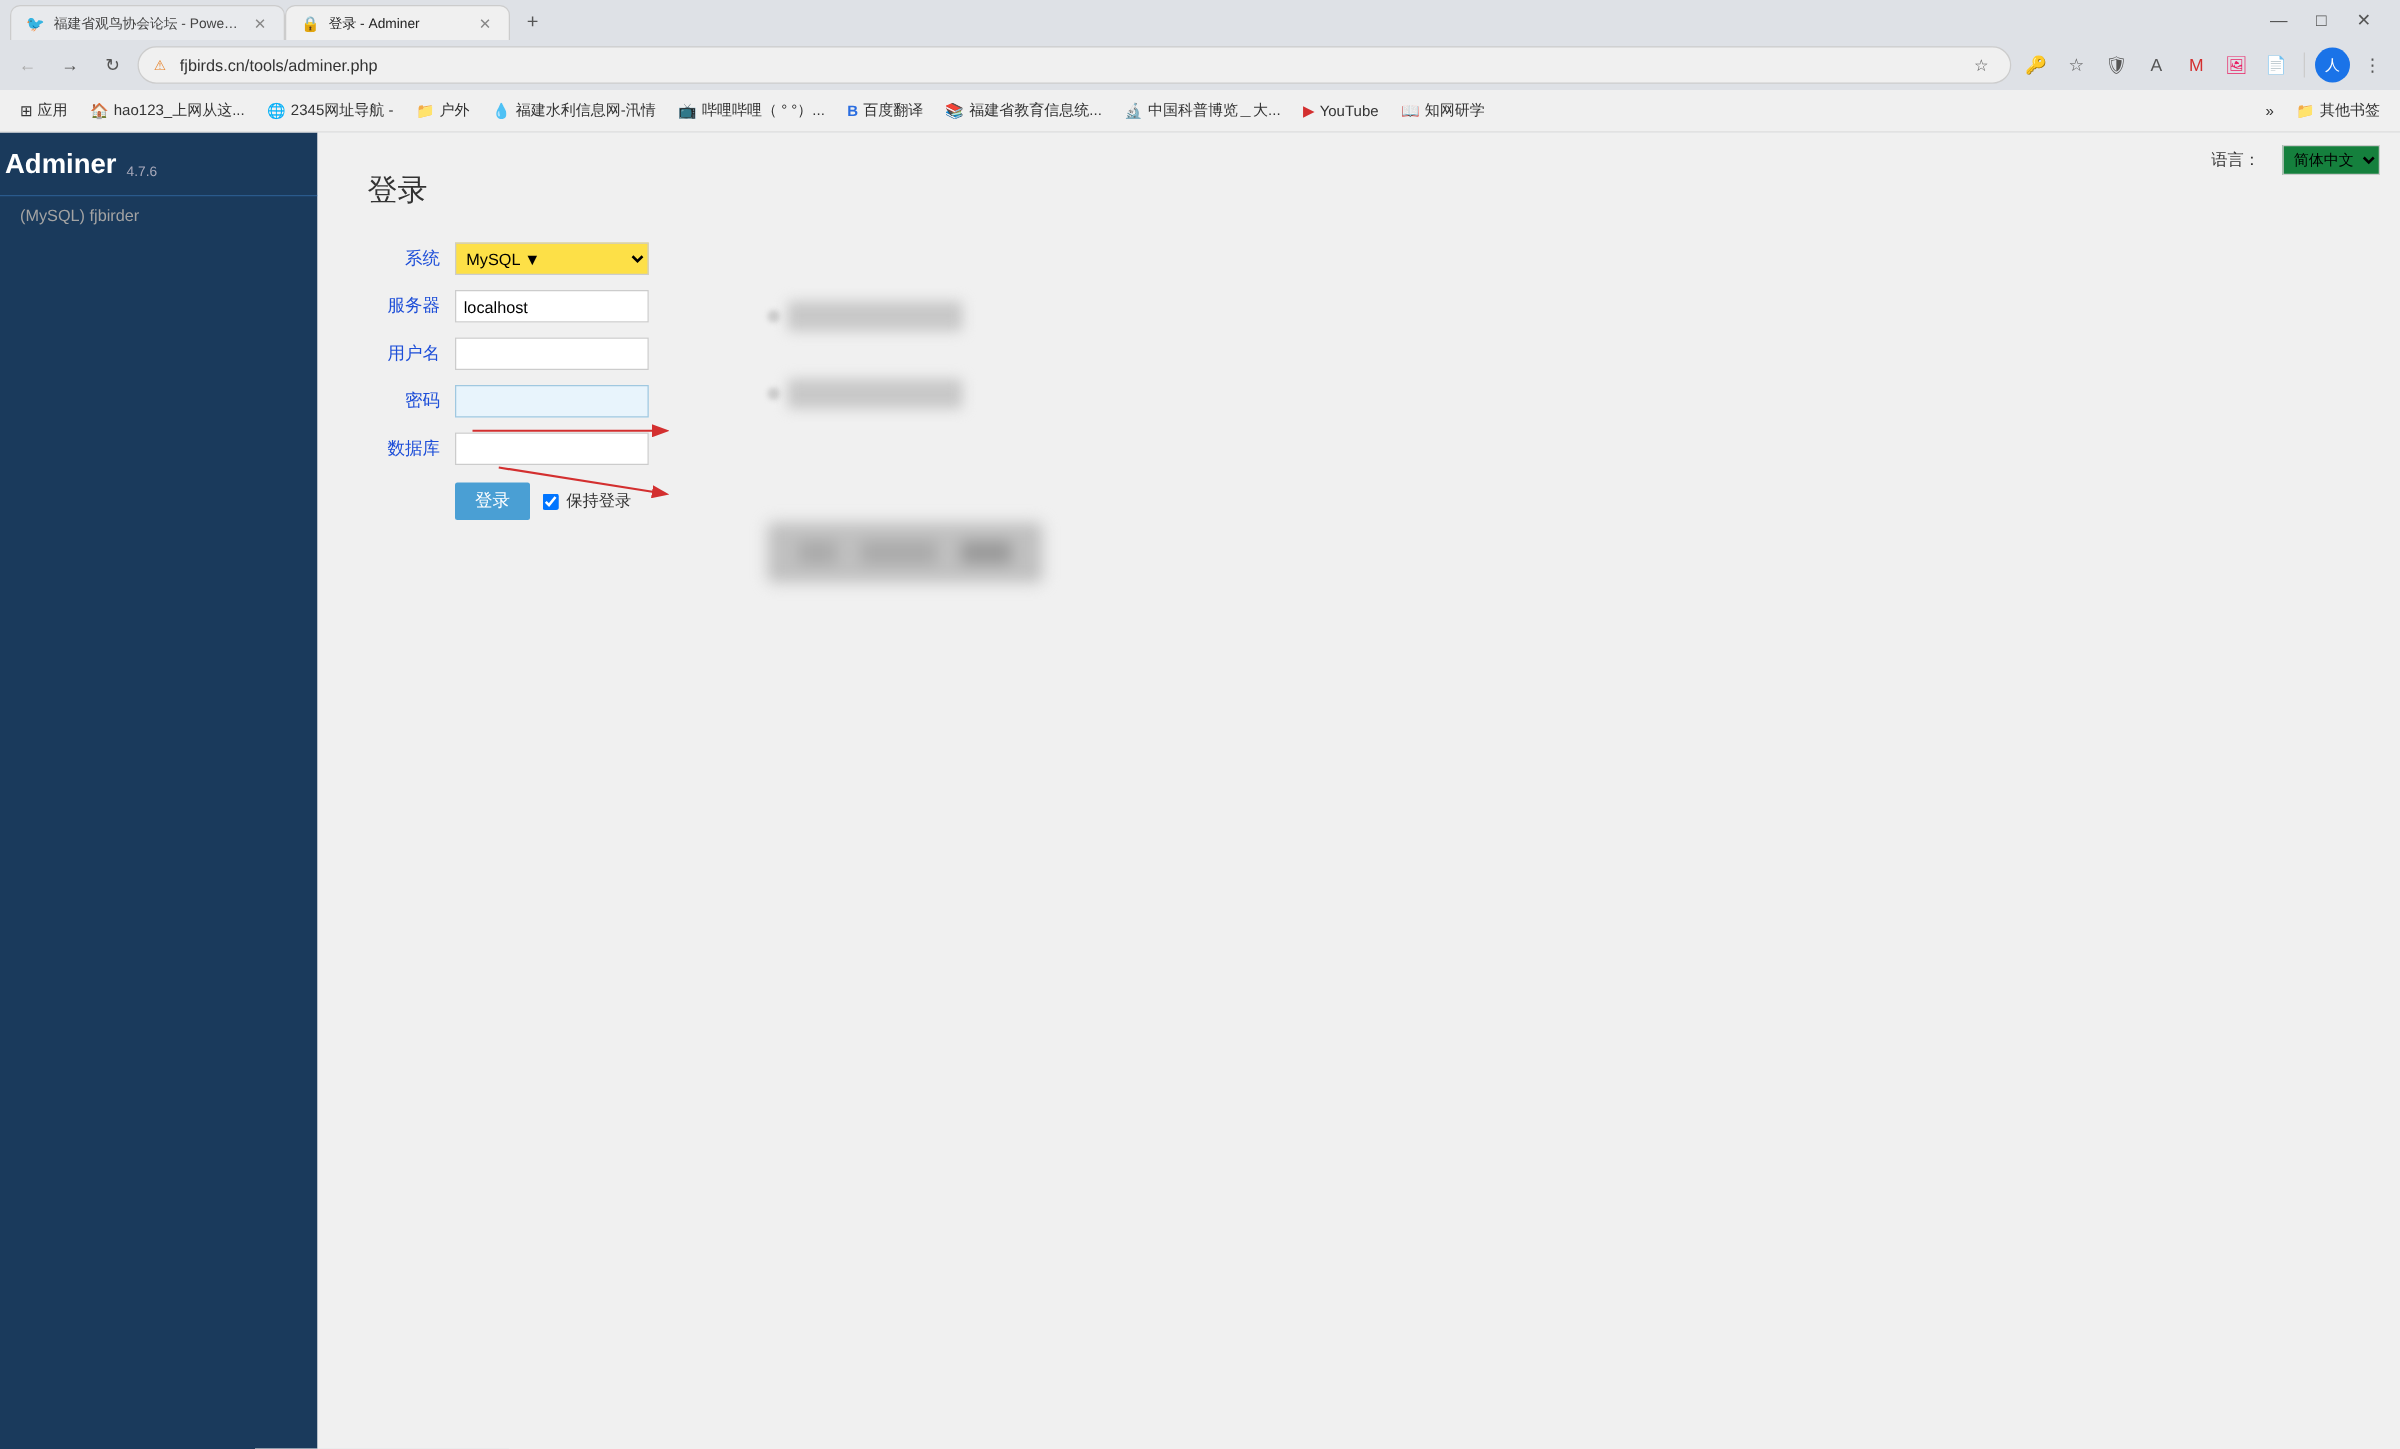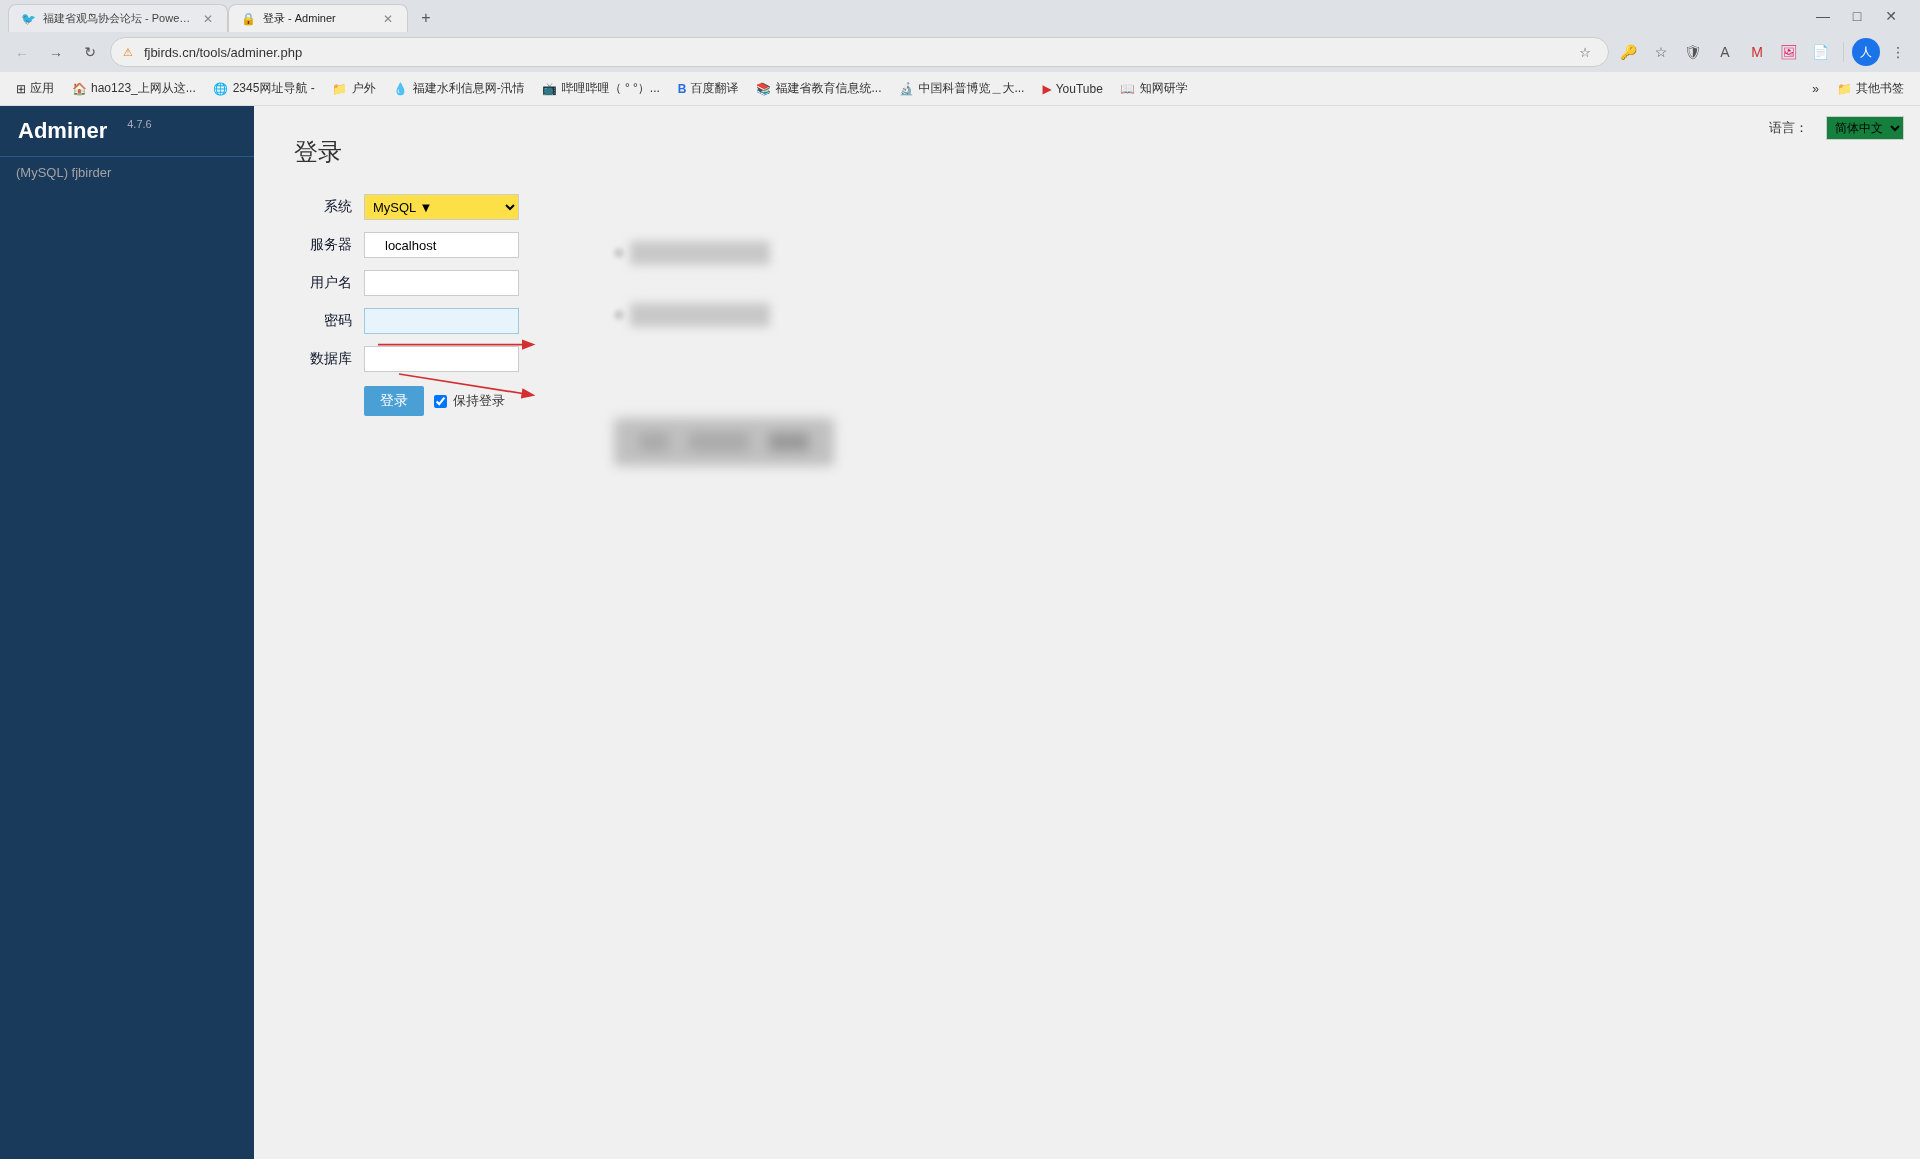--- a/index.html
+++ b/index.html
@@ -36,34 +36,34 @@
     
     .bookmarks-bar { height: 34px; background: #f0f0f0; border-bottom: 1px solid #ddd; display: flex; align-items: center; padding: 0 8px; gap: 2px; overflow: hidden; }
     .bookmark-item { height: 24px; display: flex; align-items: center; padding: 0 8px; border-radius: 12px; cursor: pointer; font-size: 12px; color: #333; gap: 4px; white-space: nowrap; }
     .bookmark-more { margin-left: auto; }
 
     
     .content-area { flex: 1; display: flex; overflow: hidden; }
 
     
     .adminer-sidebar { width: 254px; background: #1a3a5c; color: white; display: flex; flex-direction: column; flex-shrink: 0; }
-    .adminer-logo { padding: 12px 18px; font-size: 22px; font-weight: bold; color: white; display: flex; align-items: flex-start; gap: 20px; }
+    .adminer-logo { padding: 12px 4px; font-size: 22px; font-weight: bold; color: white; display: flex; align-items: flex-end; gap: 8px; }
     .adminer-version { font-size: 11px; color: #aab; font-weight: normal; }
     .adminer-db { padding: 8px 16px; font-size: 13px; color: #a3a3a3; border-top: 1px solid #2a5a8c; }
 
     
     .adminer-main { flex: 1; background: #f0f0f0; padding: 30px 40px; overflow-y: auto; position: relative; }
     .page-title { font-size: 24px; font-weight: normal; color: #333; margin-bottom: 20px; }
 
     
     .login-form { background: transparent; }
     .form-table { border-collapse: collapse; }
     .form-table td { padding: 6px 10px 6px 0; vertical-align: middle; font-size: 14px; color: #333; }
-    .form-table td:first-child { width: 70px; text-align: right; padding-right: 12px; color: #0f172a; }
-    .form-input { width: 155px; height: 26px; border: 1px solid #ccc; background: white; padding: 2px 20px; font-size: 13px; outline: none; }
+    .form-table td:first-child { width: 70px; text-align: right; padding-right: 12px; color: #1d4ed8; }
+    .form-input { width: 155px; height: 26px; border: 1px solid #ccc; background: white; padding: 2px 6px; font-size: 13px; outline: none; }
     .form-select { width: 155px; height: 26px; border: 1px solid #ccc; background: #fde047; padding: 0 4px; font-size: 13px; }
     .password-field { width: 155px; height: 26px; border: 1px solid #a0c8e0; background: #e8f4fc; padding: 2px 6px; font-size: 13px; position: relative; }
     .login-btn { background: #4a9fd4; color: white; border: none; padding: 6px 16px; font-size: 14px; cursor: pointer; border-radius: 2px; }
     .keep-login { display: flex; align-items: center; gap: 6px; font-size: 13px; color: #333; }
     .keep-login input { cursor: pointer; }
 
     
     .annotation-layer { position: absolute; top: 0; left: 0; width: 100%; height: 100%; pointer-events: none; }
 
     

